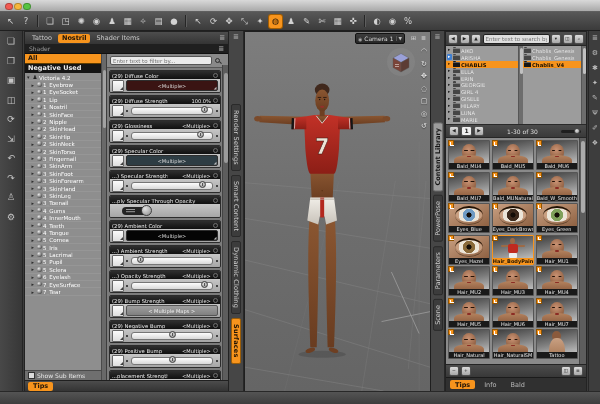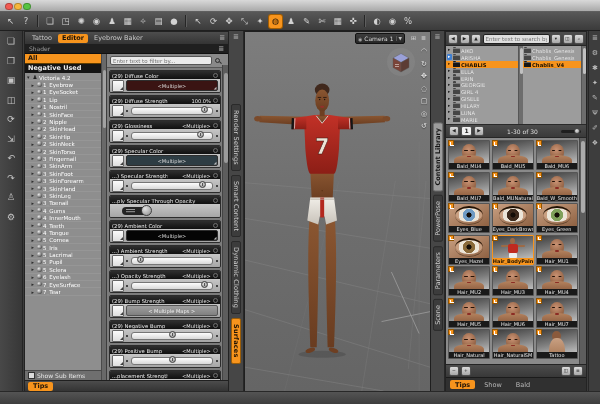--- a/index.html
+++ b/index.html
@@ -216,22 +216,22 @@
         <div class="dock-ic">⇲</div>
         <div class="dock-ic">↶</div>
         <div class="dock-ic">↷</div>
         <div class="dock-ic">♙</div>
         <div class="dock-ic">⚙</div>
       </div>
 
     <div class="lpanel">
       <div class="ltabs" id="ltabs">
           <span class="ltab">Tattoo</span>
-          <span class="ltab active">Editor</span>
-          <span class="ltab">Eyebrow Baker</span>
+          <span class="ltab active">Nostril</span>
+          <span class="ltab">Shader Items</span>
           <span class="pane-menu">≣</span>
         </div>
       <div class="shader-row">
         <span>Shader</span>
         <span class="pane-menu">≣</span>
       </div>
       <div class="lbody">
         <div class="col1">
           <div class="all-row">All</div>
           <div class="cu-row">Negative Used</div>
@@ -1040,21 +1040,21 @@
       </div>
       <div class="rfooter">
         <span class="sbtn">−</span>
         <span class="sbtn">+</span>
         <span class="sp"></span>
         <span class="sbtn">◫</span>
         <span class="sbtn">≣</span>
       </div>
       <div class="ftabs" id="ftabs">
           <span class="ftab active">Tips</span>
-          <span class="ftab">Show</span>
+          <span class="ftab">Info</span>
           <span class="ftab">Bald</span>
         </div>
     </div>
 
     <div class="ristrip" id="ristrip">
         <div class="ri-ic">≣</div>
         <div class="ri-ic">⚙</div>
         <div class="ri-ic">✱</div>
         <div class="ri-ic">✦</div>
         <div class="ri-ic">✎</div>

